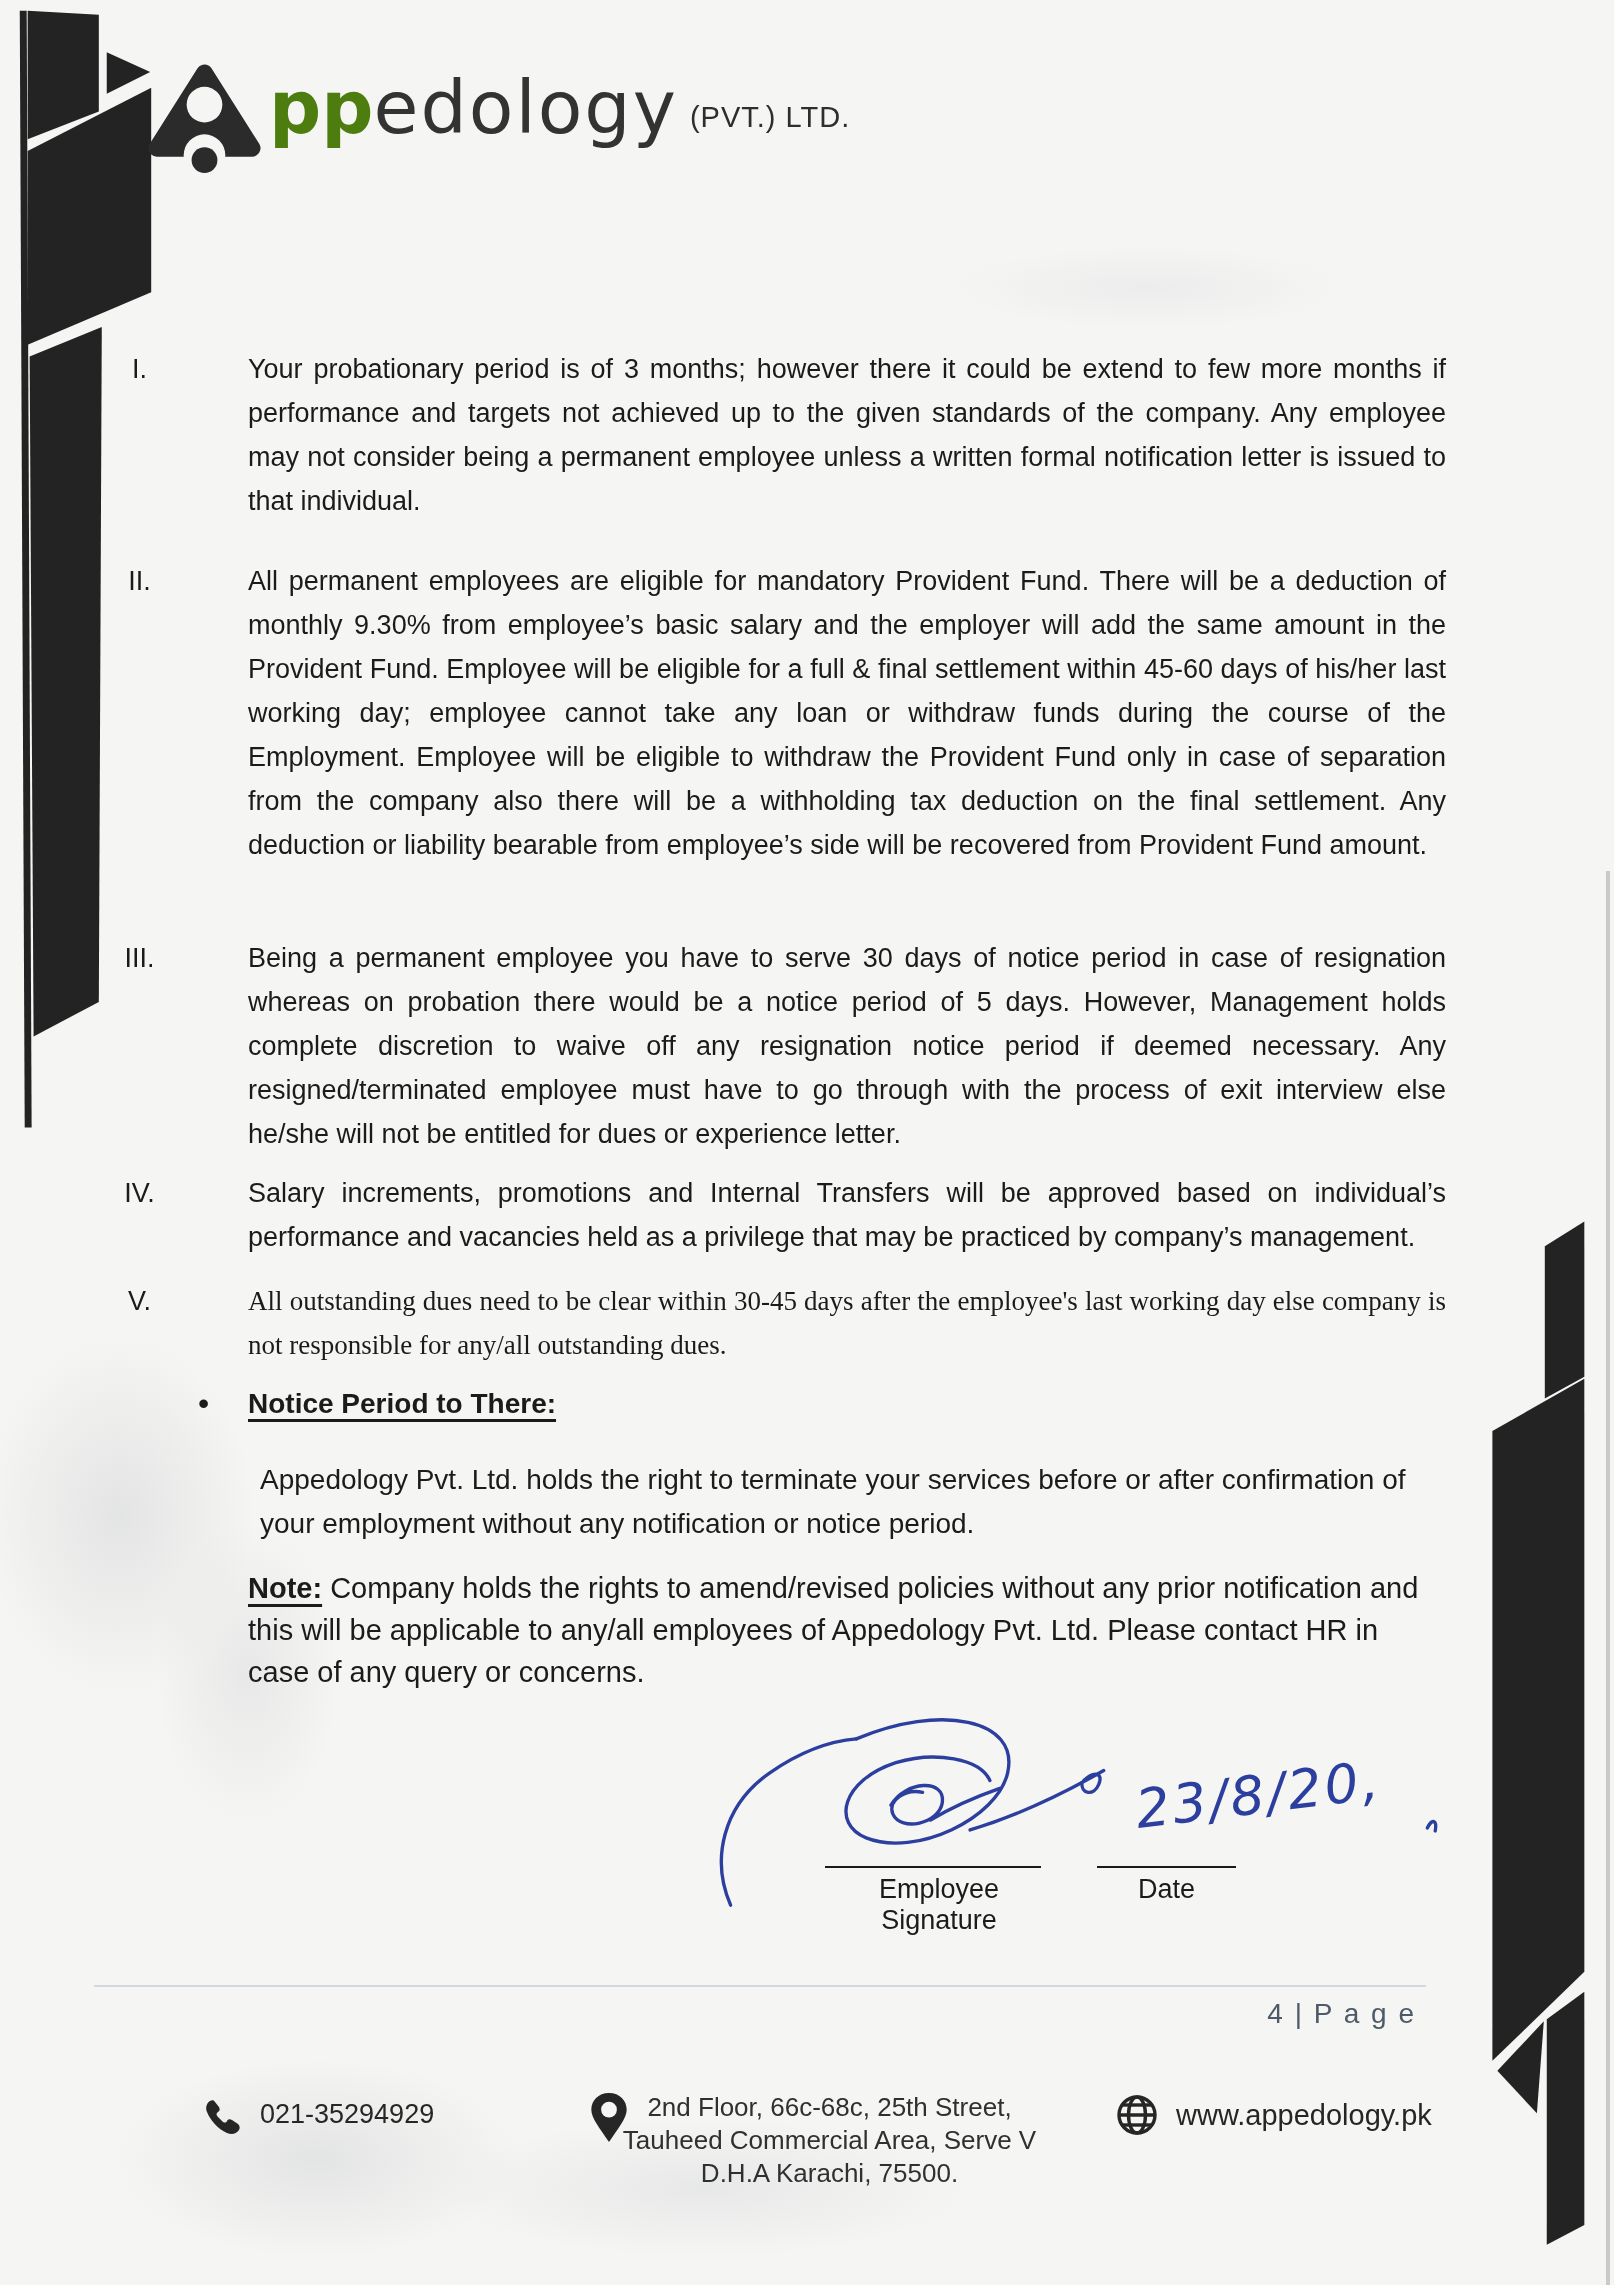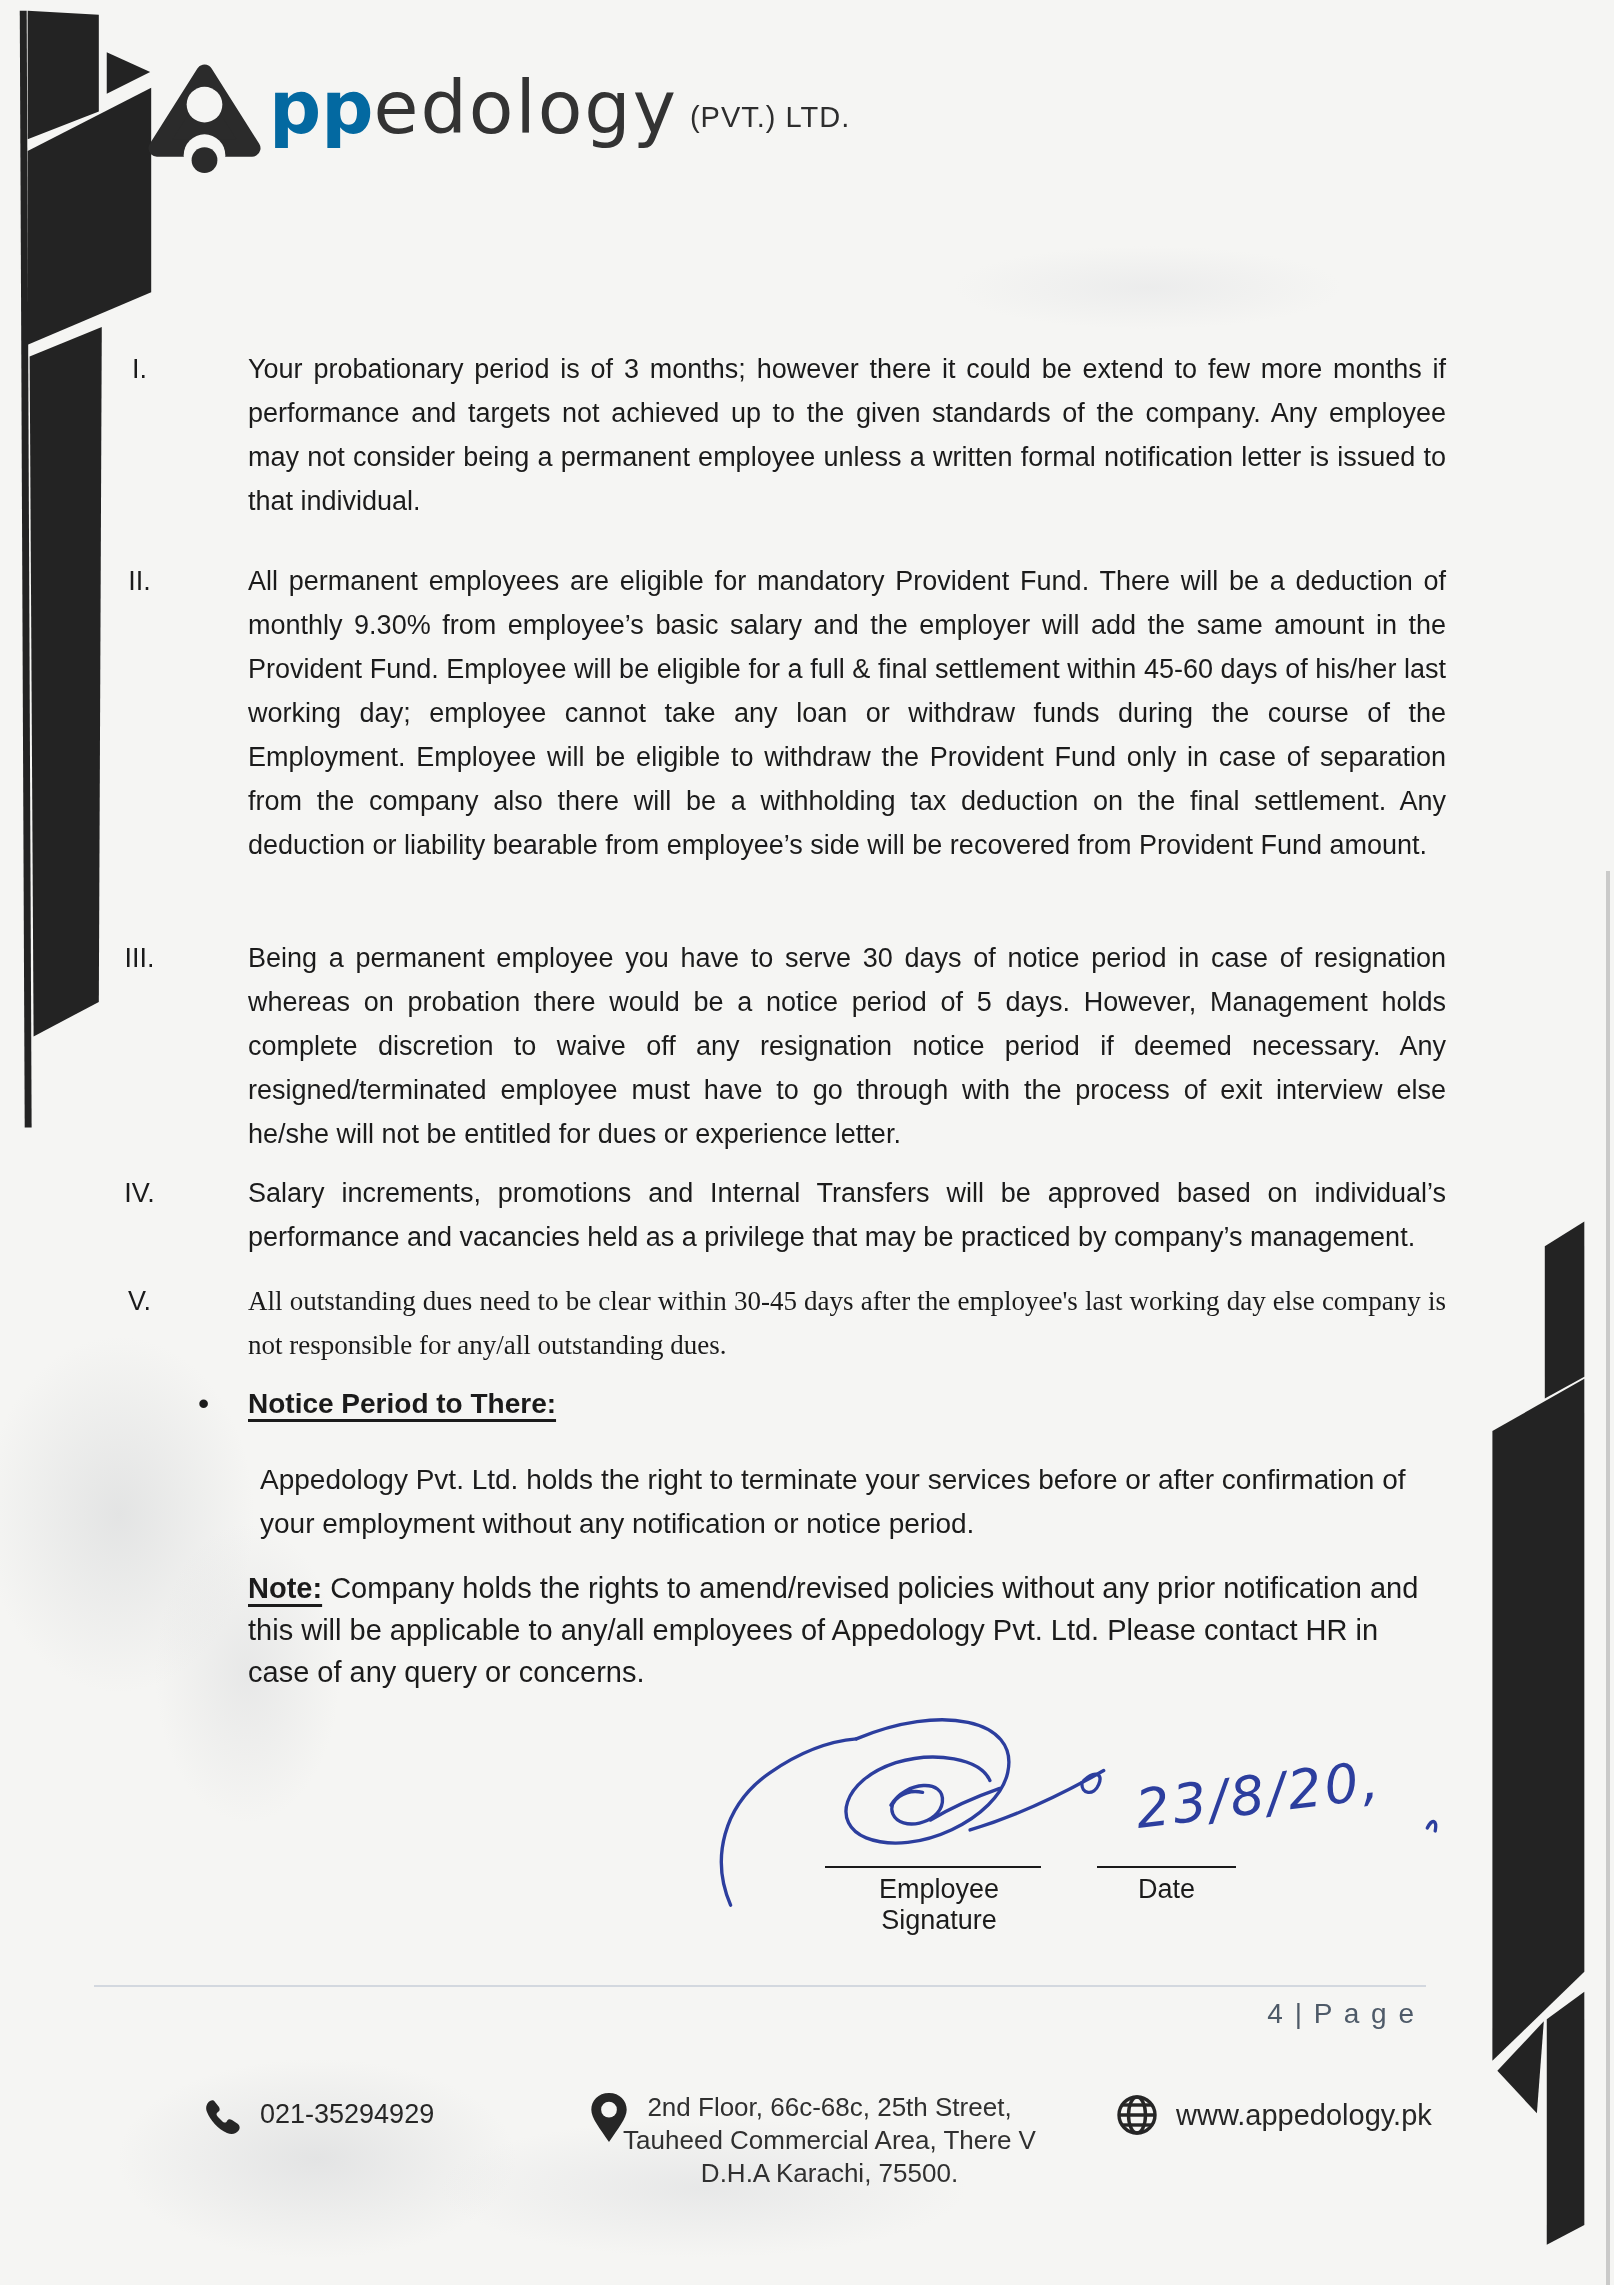--- a/index.html
+++ b/index.html
@@ -11,21 +11,21 @@
   .abs{position:absolute;}
   .blob{position:absolute;pointer-events:none;}
   
   .numeral{font-size:27px;line-height:44px;text-align:center;width:61px;}
   .item-text{font-size:27px;line-height:44px;text-align:justify;width:1198px;}
   .plain-text{font-size:28px;line-height:44px;text-align:left;width:1198px;}
   .note-text{font-size:29px;line-height:42px;text-align:left;width:1188px;}
   .bold-underline{font-weight:bold;text-decoration:underline;text-decoration-thickness:3px;text-underline-offset:6px;}
   
   .logo-row{display:flex;align-items:flex-end;}
-  .logo-pp{font-family:"DejaVu Sans",sans-serif;font-weight:bold;font-size:73px;line-height:73px;color:#0369a1;letter-spacing:0px;}
+  .logo-pp{font-family:"DejaVu Sans",sans-serif;font-weight:bold;font-size:73px;line-height:73px;color:#4d7c0f;letter-spacing:0px;}
   .logo-light{font-family:"DejaVu Sans",sans-serif;font-weight:normal;font-size:73px;line-height:73px;color:#333;letter-spacing:2px;}
   .logo-suffix{font-family:Liberation Sans, sans-serif;font-size:29px;color:#2e2e2e;margin-left:12px;padding-bottom:10px;letter-spacing:1px;}
   
   .sig-line{border-top:2px solid #1a1a1a;height:0;}
   .sig-label{font-size:27px;color:#1b1b1b;text-align:center;}
   
   .page-num{font-size:28px;color:#4e5a68;letter-spacing:2px;text-align:right;}
   .footer-text{font-size:27px;color:#262626;}
   .address{font-size:26px;line-height:33px;color:#303030;text-align:center;}
   .rule{background:#ccd2da;opacity:.85;}
@@ -131,21 +131,21 @@
   <div class="abs footer-text" style="left:260px;top:2099px;">021-35294929</div>
 
   <div class="abs" style="left:588px;top:2091px;">
     <svg width="42" height="57" viewBox="0 0 42 58">
       <path d="M 21,2 C 10,2 3,10 3,19 C 3,28 12,38 21,52 C 30,38 39,28 39,19 C 39,10 32,2 21,2 Z" fill="#262626"></path>
       <circle cx="21" cy="19" r="8" fill="#f5f5f3"></circle>
     </svg>
   </div>
   <div class="abs address" style="left:594px;top:2091px;width:471px;">
     <div>2nd Floor, 66c-68c, 25th Street,</div>
-    <div>Tauheed Commercial Area, There V</div>
+    <div>Tauheed Commercial Area, Serve V</div>
     <div>D.H.A Karachi, 75500.</div>
   </div>
 
   <div class="abs" style="left:1115px;top:2093px;">
     <svg width="44" height="44" viewBox="0 0 44 44">
       <g stroke="#262626" stroke-width="3.4" fill="none">
         <circle cx="22" cy="22" r="18"></circle>
         <ellipse cx="22" cy="22" rx="8.5" ry="18"></ellipse>
         <line x1="4" y1="22" x2="40" y2="22"></line>
         <line x1="7" y1="12" x2="37" y2="12"></line>

